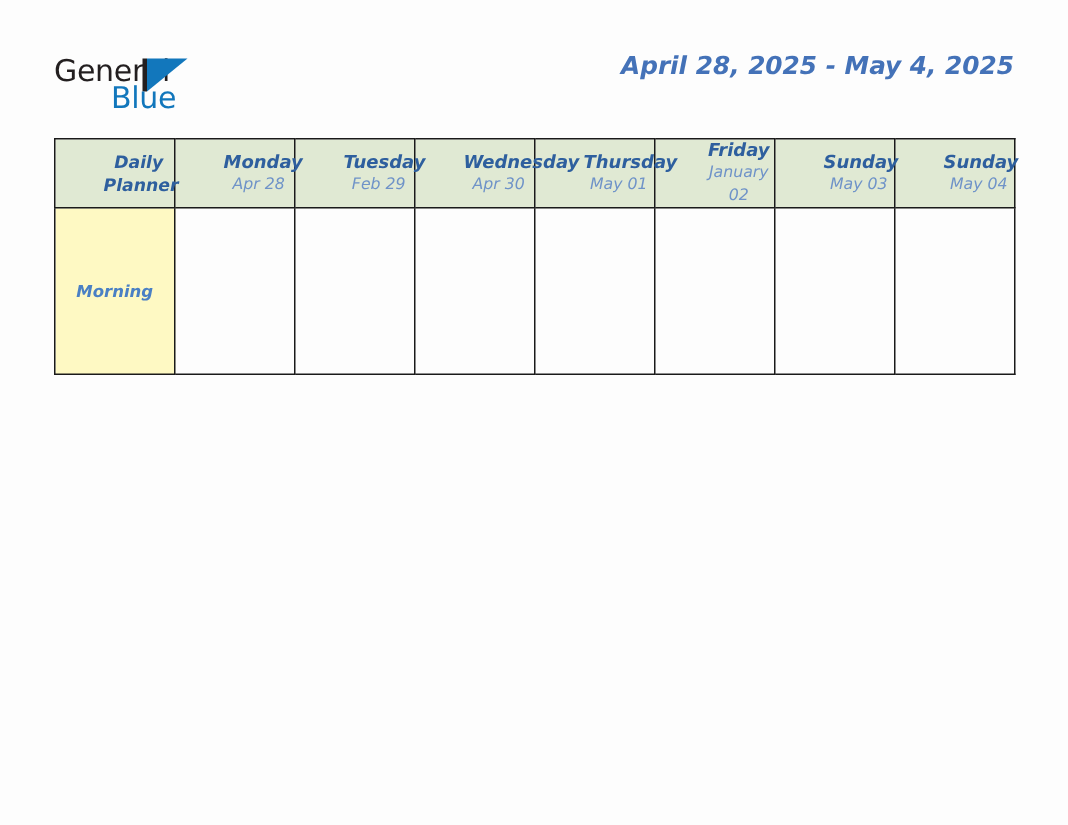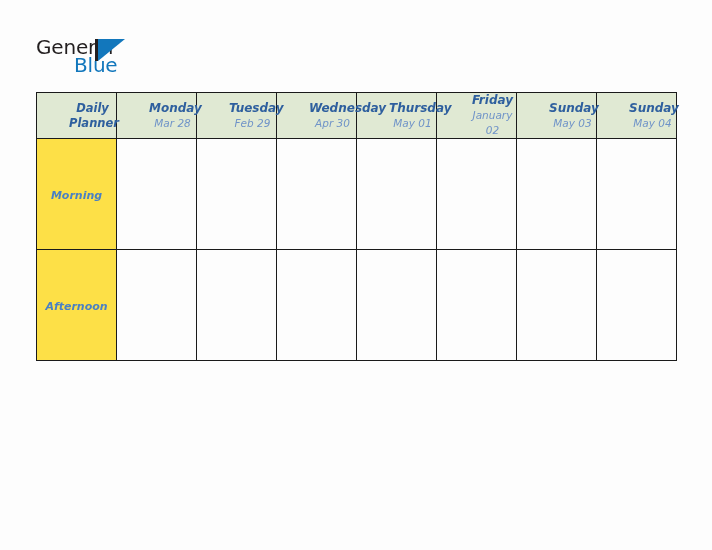--- a/index.html
+++ b/index.html
@@ -156,21 +156,21 @@
     font-size: 10.5px;
     color: #6f93c8;
     line-height: 15px;
   }
   .head-label-line {
     display: block;
     padding-left: 32px;
   }
 
   .row-label-cell {
-    background: #fde047;
+    background: #fef9c3;
     text-align: center;
     vertical-align: middle;
   }
   .row-label-text {
     font-family: "DejaVu Sans", sans-serif;
     font-style: italic;
     font-weight: bold;
     font-size: 11px;
     color: #4a80c4;
     line-height: 14px;
@@ -203,20 +203,21 @@
     <div class="logo">
       <span class="logo-general">General</span>
       <span class="logo-mark">
         <span class="logo-mark-bar"></span>
         <span class="logo-mark-tri"></span>
       </span>
       <span class="logo-blue">Blue</span>
     </div>
 
     <div class="title-block">
+      <div class="title-range">April 28, 2025 - May 4, 2025</div>
     </div>
 
   </div>
 
   <table class="planner">
     <colgroup>
       <col class="col-label">
       <col class="col-day">
         <col class="col-day">
         <col class="col-day">
@@ -226,21 +227,21 @@
         <col class="col-day">
     </colgroup>
     <thead>
       <tr>
         <th class="head-cell">
           <span class="head-title head-label-line">Daily</span>
           <span class="head-title head-label-line">Planner</span>
         </th>
         <th class="head-cell">
           <span class="head-dayname head-label-line">Monday</span>
-          <span class="head-daydate head-label-line">Mar 28</span>
+          <span class="head-daydate head-label-line">Apr 28</span>
         </th>
         <th class="head-cell">
           <span class="head-dayname head-label-line">Tuesday</span>
           <span class="head-daydate head-label-line">Feb 29</span>
         </th>
         <th class="head-cell">
           <span class="head-dayname head-label-line">Wednesday</span>
           <span class="head-daydate head-label-line">Apr 30</span>
         </th>
         <th class="head-cell">
@@ -283,44 +284,18 @@
             <div class="slot-inner"></div>
           </td>
         <td class="slot-cell">
             <div class="slot-inner"></div>
           </td>
         <td class="slot-cell">
             <div class="slot-inner"></div>
           </td>
       </tr>
 
-      <tr>
-        <td class="row-label-cell">
-          <span class="row-label-text">Afternoon</span>
-        </td>
-        <td class="slot-cell">
-            <div class="slot-inner"></div>
-          </td>
-        <td class="slot-cell">
-            <div class="slot-inner"></div>
-          </td>
-        <td class="slot-cell">
-            <div class="slot-inner"></div>
-          </td>
-        <td class="slot-cell">
-            <div class="slot-inner"></div>
-          </td>
-        <td class="slot-cell">
-            <div class="slot-inner"></div>
-          </td>
-        <td class="slot-cell">
-            <div class="slot-inner"></div>
-          </td>
-        <td class="slot-cell">
-            <div class="slot-inner"></div>
-          </td>
-      </tr>
 
 
     </tbody>
   </table>
 
 </div>
 
 </body></html>

